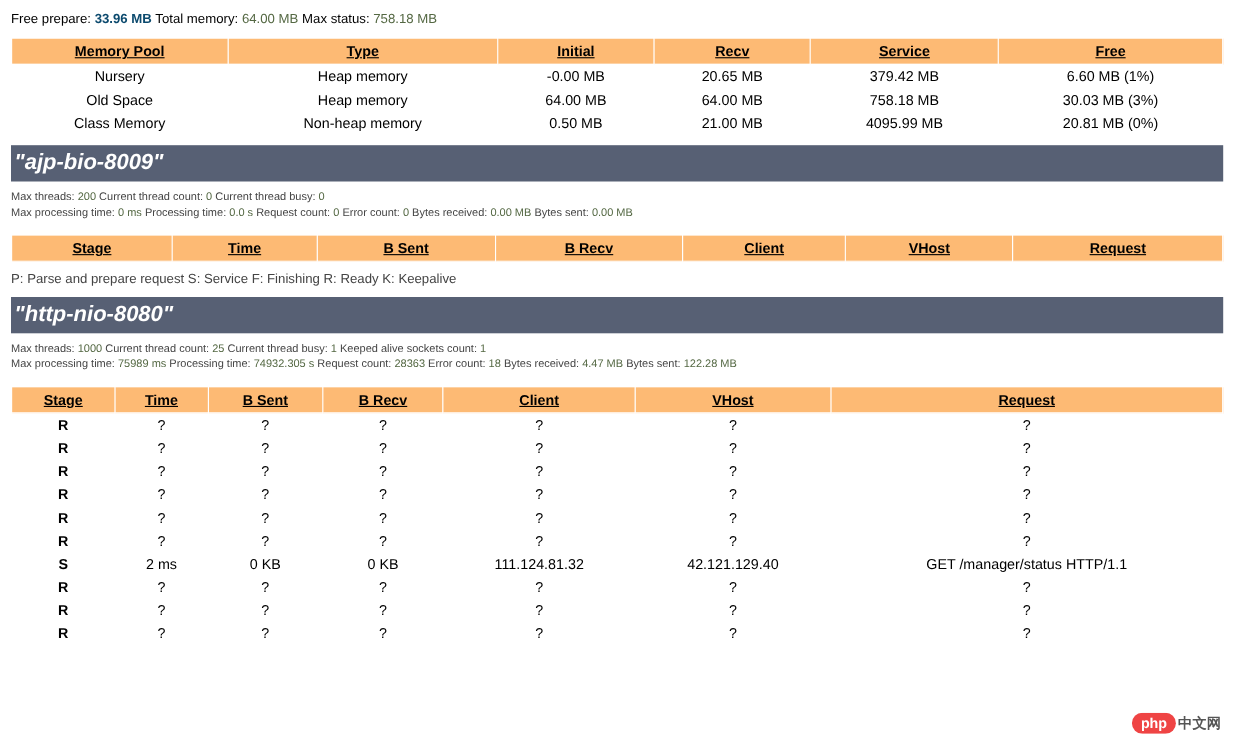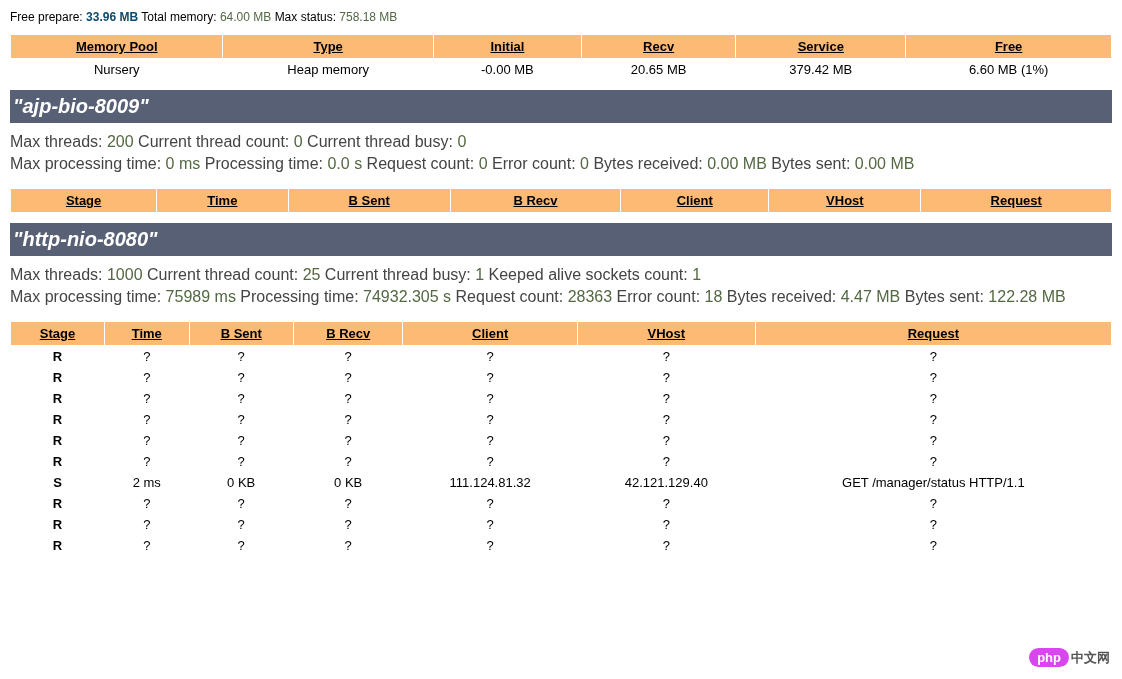--- a/index.html
+++ b/index.html
@@ -35,21 +35,21 @@
       background-color: #576074;
       color: #fff;
       font-size: 20px;
       font-weight: bold;
       font-style: italic;
       padding: 5px 3px;
       margin-top: 10px;
       margin-bottom: 8px;
     }
     .stats-line {
-      font-size: 16px;
+      font-size: 10px;
       color: #444;
       margin-bottom: 12px;
       line-height: 1.4;
     }
     .stats-line .num {
       color: #546843;
     }
     .legend {
       font-size: 12px;
       color: #444;
@@ -61,21 +61,21 @@
       right: 12px;
       bottom: 12px;
       font-size: 13px;
       font-weight: bold;
       color: #555;
       display: flex;
       align-items: center;
       gap: 2px;
     }
     .logo-pill {
-      background: #d946ef;
+      background: #ef4444;
       color: #fff;
       border-radius: 10px;
       padding: 2px 8px;
       font-size: 13px;
       font-weight: bold;
     }
   </style>
 </head>
 <body>
 
@@ -101,40 +101,57 @@
   </thead>
   <tbody id="mp-rows">
       <tr>
         <td>Nursery</td>
         <td>Heap memory</td>
         <td>-0.00 MB</td>
         <td>20.65 MB</td>
         <td>379.42 MB</td>
         <td>6.60 MB (1%)</td>
       </tr>
+      <tr>
+        <td>Old Space</td>
+        <td>Heap memory</td>
+        <td>64.00 MB</td>
+        <td>64.00 MB</td>
+        <td>758.18 MB</td>
+        <td>30.03 MB (3%)</td>
+      </tr>
+      <tr>
+        <td>Class Memory</td>
+        <td>Non-heap memory</td>
+        <td>0.50 MB</td>
+        <td>21.00 MB</td>
+        <td>4095.99 MB</td>
+        <td>20.81 MB (0%)</td>
+      </tr>
     </tbody>
 </table>
 
 <div id="connectors">
     <div class="section-header">"ajp-bio-8009"</div>
     <div class="stats-line">Max threads: <span class="num">200</span> Current thread count: <span class="num">0</span> Current thread busy: <span class="num">0</span><br>Max processing time: <span class="num">0 ms</span> Processing time: <span class="num">0.0 s</span> Request count: <span class="num">0</span> Error count: <span class="num">0</span> Bytes received: <span class="num">0.00 MB</span> Bytes sent: <span class="num">0.00 MB</span></div>
     <table>
       <thead>
         <tr>
           <th>Stage</th>
           <th>Time</th>
           <th>B Sent</th>
           <th>B Recv</th>
           <th>Client</th>
           <th>VHost</th>
           <th>Request</th>
         </tr>
       </thead>
       <tbody></tbody>
     </table>
+    <div class="legend">P: Parse and prepare request S: Service F: Finishing R: Ready K: Keepalive</div>
     <div class="section-header">"http-nio-8080"</div>
     <div class="stats-line">Max threads: <span class="num">1000</span> Current thread count: <span class="num">25</span> Current thread busy: <span class="num">1</span> Keeped alive sockets count: <span class="num">1</span><br>Max processing time: <span class="num">75989 ms</span> Processing time: <span class="num">74932.305 s</span> Request count: <span class="num">28363</span> Error count: <span class="num">18</span> Bytes received: <span class="num">4.47 MB</span> Bytes sent: <span class="num">122.28 MB</span></div>
     <table>
       <thead>
         <tr>
           <th>Stage</th>
           <th>Time</th>
           <th>B Sent</th>
           <th>B Recv</th>
           <th>Client</th>

